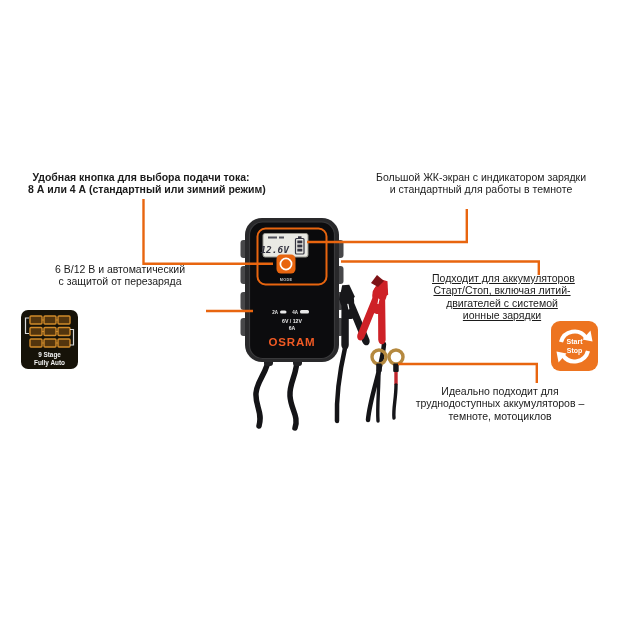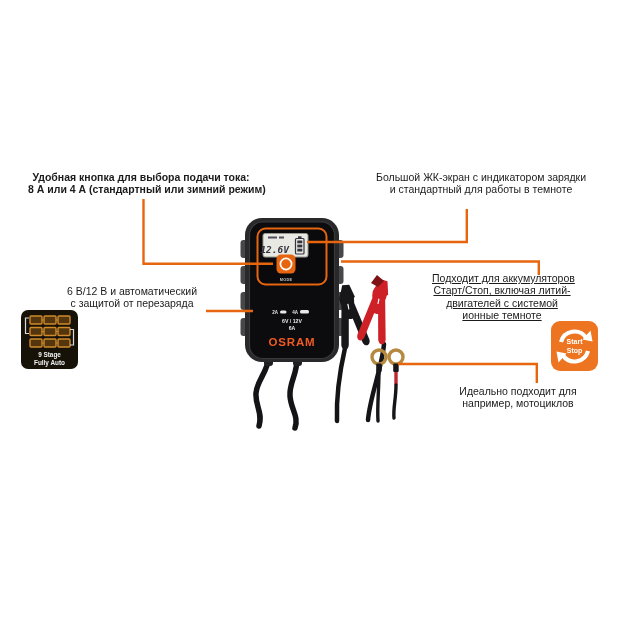--- a/index.html
+++ b/index.html
@@ -124,35 +124,36 @@
 <div class="note" style="left:28px;top:171px;width:226px;font-weight:bold;">
   <span>Удобная кнопка для выбора подачи тока:</span>
   <span>8 А или 4 А (стандартный или зимний режим)</span>
 </div>
 
 <div class="note" style="left:376px;top:171px;width:210px;">
   <span>Большой ЖК-экран с индикатором зарядки</span>
   <span>и стандартный для работы в темноте</span>
 </div>
 
-<div class="note" style="left:36px;top:285px;width:168px;margin-left:12px;">
+<div class="note" style="left:36px;top:263px;width:168px;">
   <span>6 В/12 В и автоматический</span>
   <span>с защитой от перезаряда</span>
 </div>
 
 <div class="note" style="left:432px;top:272px;width:140px;text-decoration:underline;">
   <span>Подходит для аккумуляторов</span>
   <span>Старт/Стоп, включая литий-</span>
   <span>двигателей с системой</span>
-  <span>ионные темноте</span>
+  <span>ионные зарядки</span>
 </div>
 
-<div class="note" style="left:433px;top:385px;width:170px;">
+<div class="note" style="left:415px;top:385px;width:170px;">
   <span>Идеально подходит для</span>
-  <span>например, мотоциклов</span>
+  <span>труднодоступных аккумуляторов –</span>
+  <span>темноте, мотоциклов</span>
 </div>
 
 <div class="badge" style="left:21px;top:310px;">
   <div class="badge-nine-box">
     <svg width="57" height="59" viewBox="0 0 57 59">
       <g fill="#53350E" stroke="#D08A2A" stroke-width="1.4">
         <rect x="9" y="6" width="12" height="8" rx="1"></rect>
         <rect x="23" y="6" width="12" height="8" rx="1"></rect>
         <rect x="37" y="6" width="12" height="8" rx="1"></rect>
         <rect x="9" y="17.5" width="12" height="8" rx="1"></rect>

